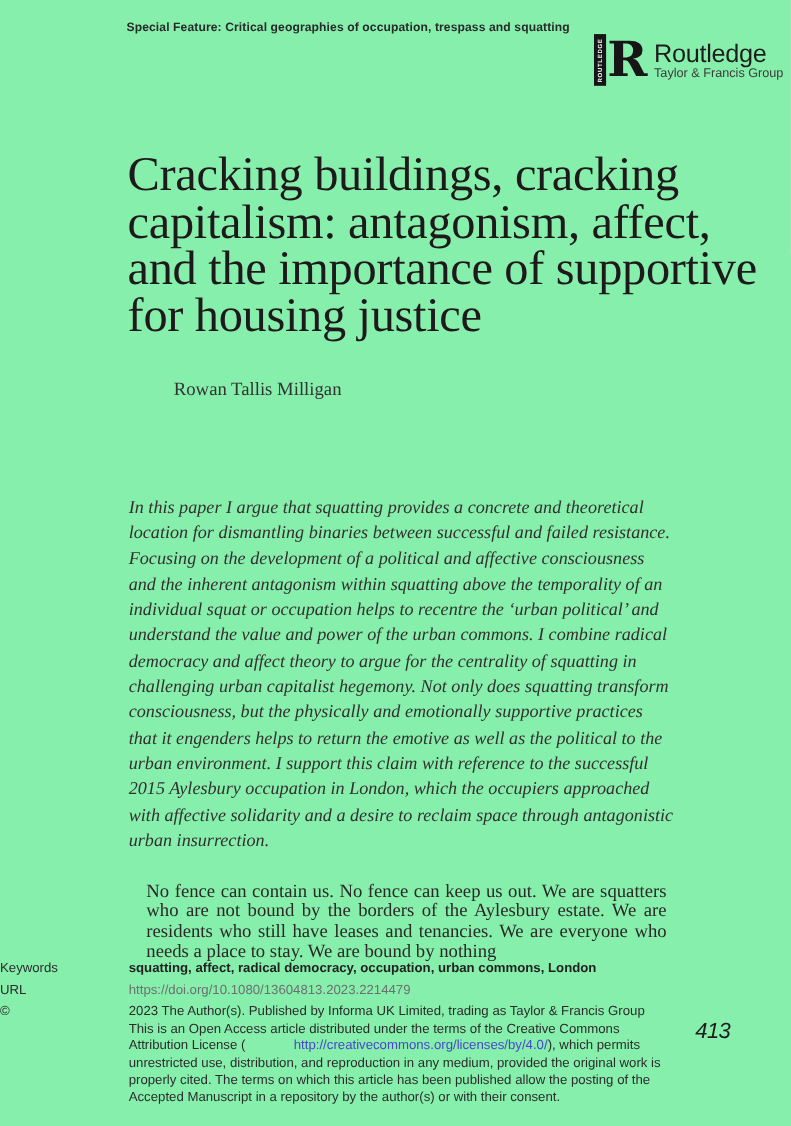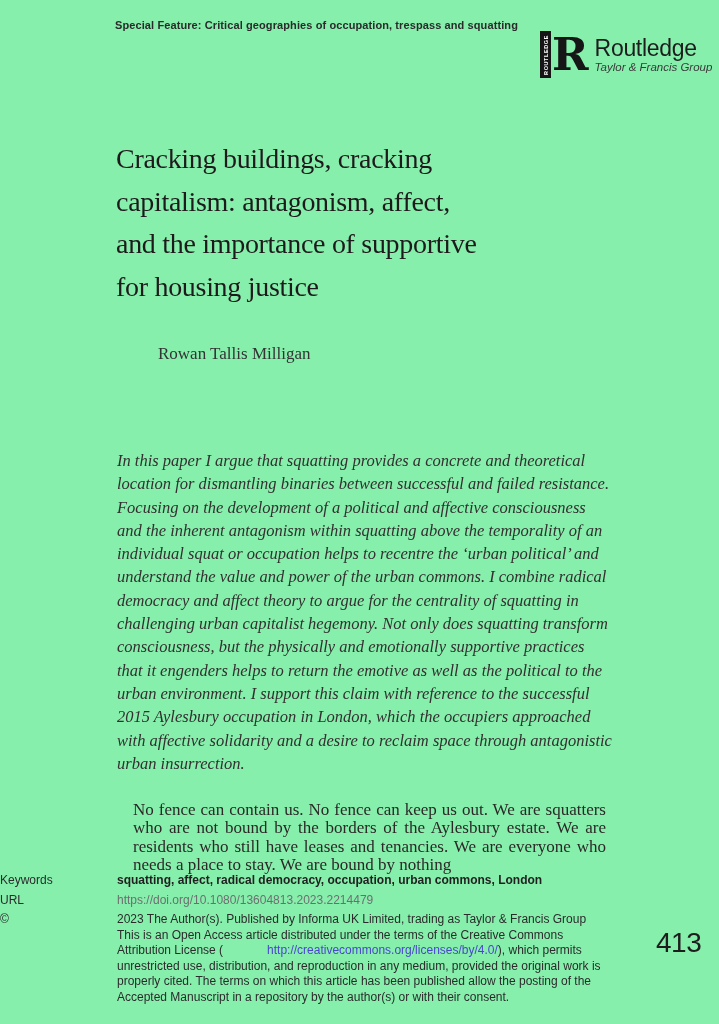--- a/index.html
+++ b/index.html
@@ -33,27 +33,27 @@
     color:#ffffff; font-size:5.5px; font-weight:bold; letter-spacing:0.6px;
     white-space:nowrap;
   }
   .logo-r {
     font-family:"DejaVu Serif", serif;
     font-size:44px; line-height:47px; font-weight:bold;
     color:#161616; margin-left:1px; flex:none;
   }
   .logo-text { margin-left:6px; display:flex; flex-direction:column; justify-content:center; }
   .logo-brand { font-size:23px; line-height:24px; color:#1d1d1d; letter-spacing:-0.3px; }
-  .logo-tagline { font-size:11.5px; color:#3a3a3a; margin-top:1px;font-style:italic; }
+  .logo-tagline { font-size:11.5px; color:#3a3a3a; margin-top:1px; }
 
   
   .title {
     position:absolute; left:116px; top:138px;
     font-family:"Liberation Serif", serif;
-    font-size:28px; line-height:42.5px; font-weight:400;
+    font-size:44px; line-height:42.5px; font-weight:400;
     color:#1e1a1b; letter-spacing:-0.3px; white-space:nowrap;
   }
   .author {
     position:absolute; left:158px; top:344px;
     font-family:"Liberation Serif", serif;
     font-size:17px; color:#333333;
   }
 
   
   .abstract {
@@ -74,22 +74,22 @@
   .footer { position:absolute; left:0; top:873px; width:620px; font-size:12px; }
   .f-row { display:flex; margin-bottom:4px; line-height:15.5px; }
   .f-label { width:100px; text-align:left; flex:none; color:#2b2b2b; }
   .f-value { margin-left:17px; width:487px; }
   .kw-value { font-weight:bold; color:#1f1f1f; }
   .url-value { color:#6e6e70; }
   .copyright-block { color:#2b2b2b; }
   .license-link { color:#4a45cf; text-decoration:none; cursor:pointer;padding-left:44px; }
 
   .page-number {
-    position:absolute; left:656px; top:927px;
-    font-size:28px; color:#1d1d1d; letter-spacing:-0.5px;
+    position:absolute; left:632px; top:927px;
+    font-size:20px; color:#1d1d1d; letter-spacing:-0.5px;font-style:italic;
   }
 </style>
 </head>
 <body>
 
 <div class="page">
 
   <div class="feature-line">Special Feature: Critical geographies of occupation, trespass and squatting</div>
 
   <div class="logo">

